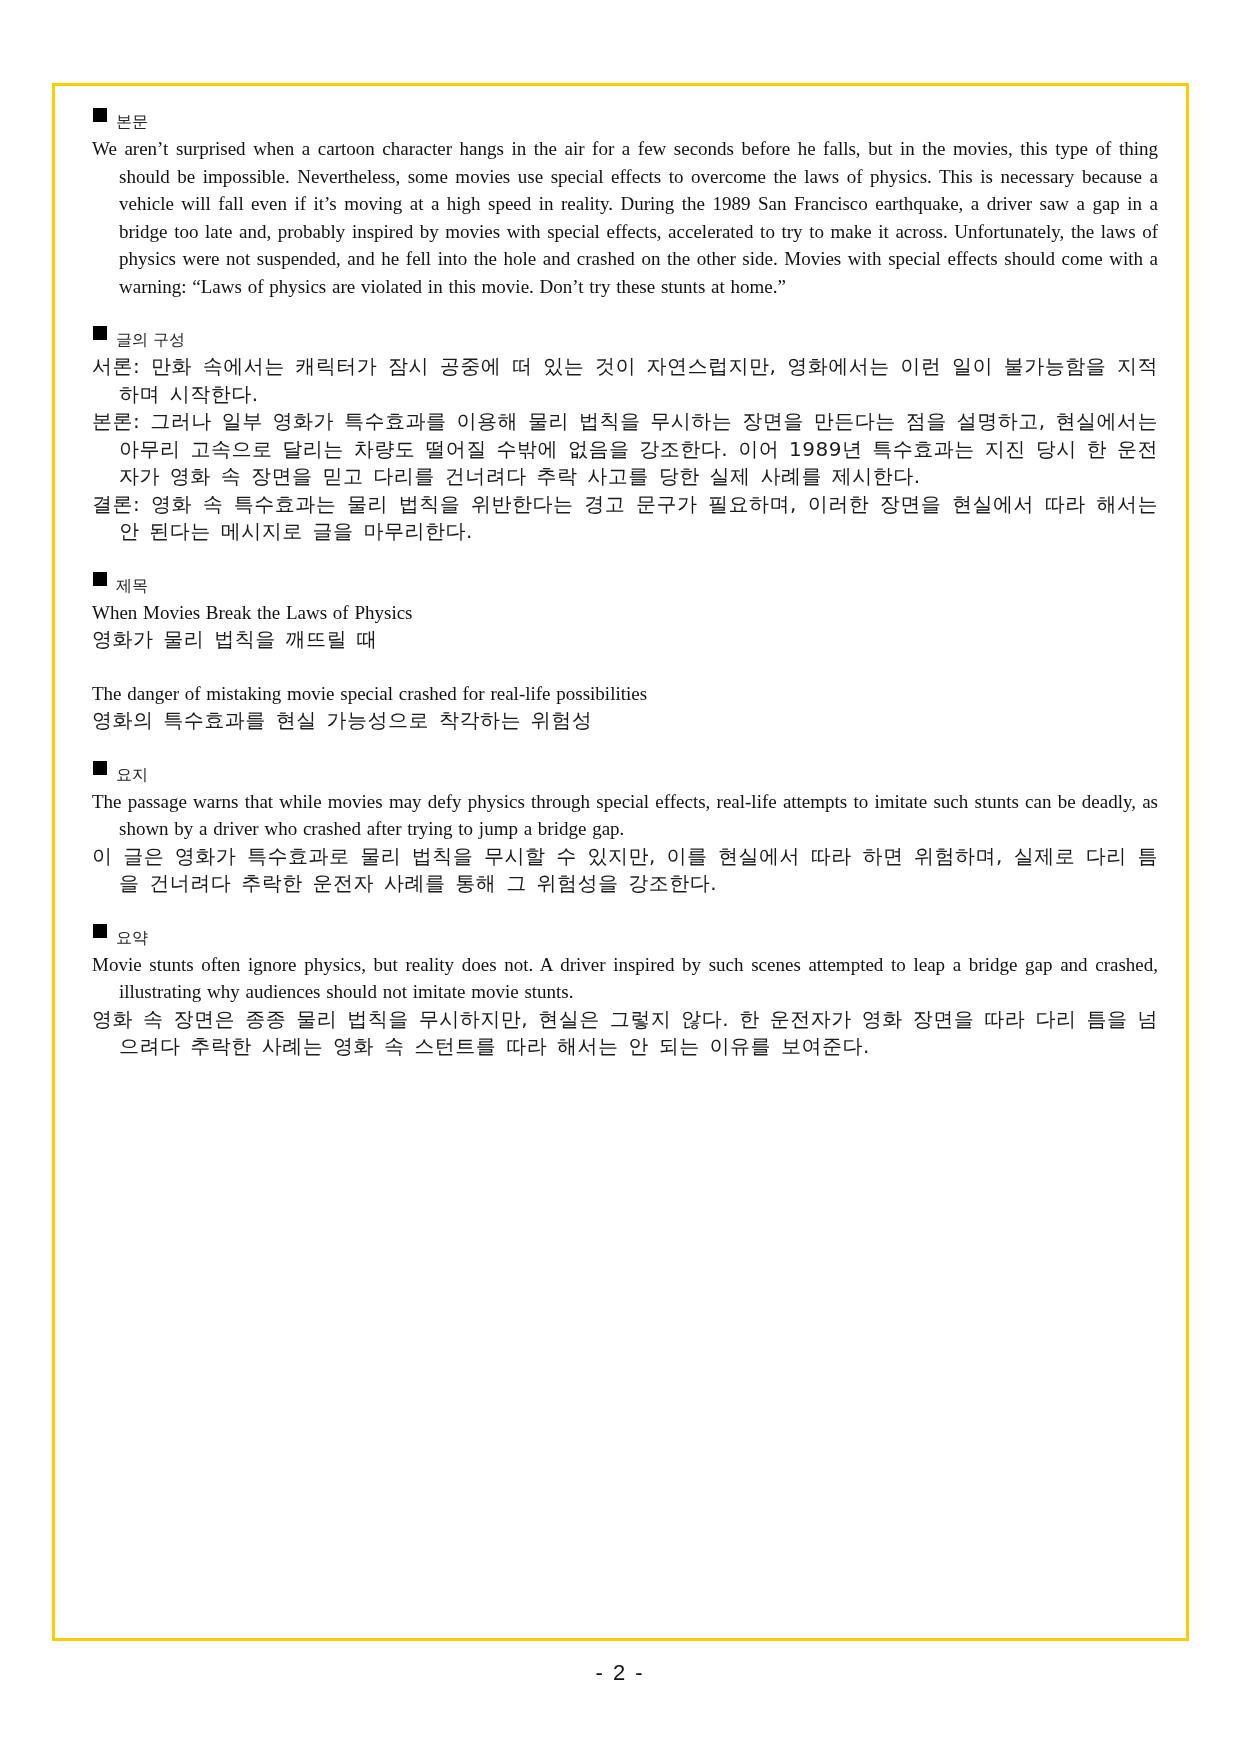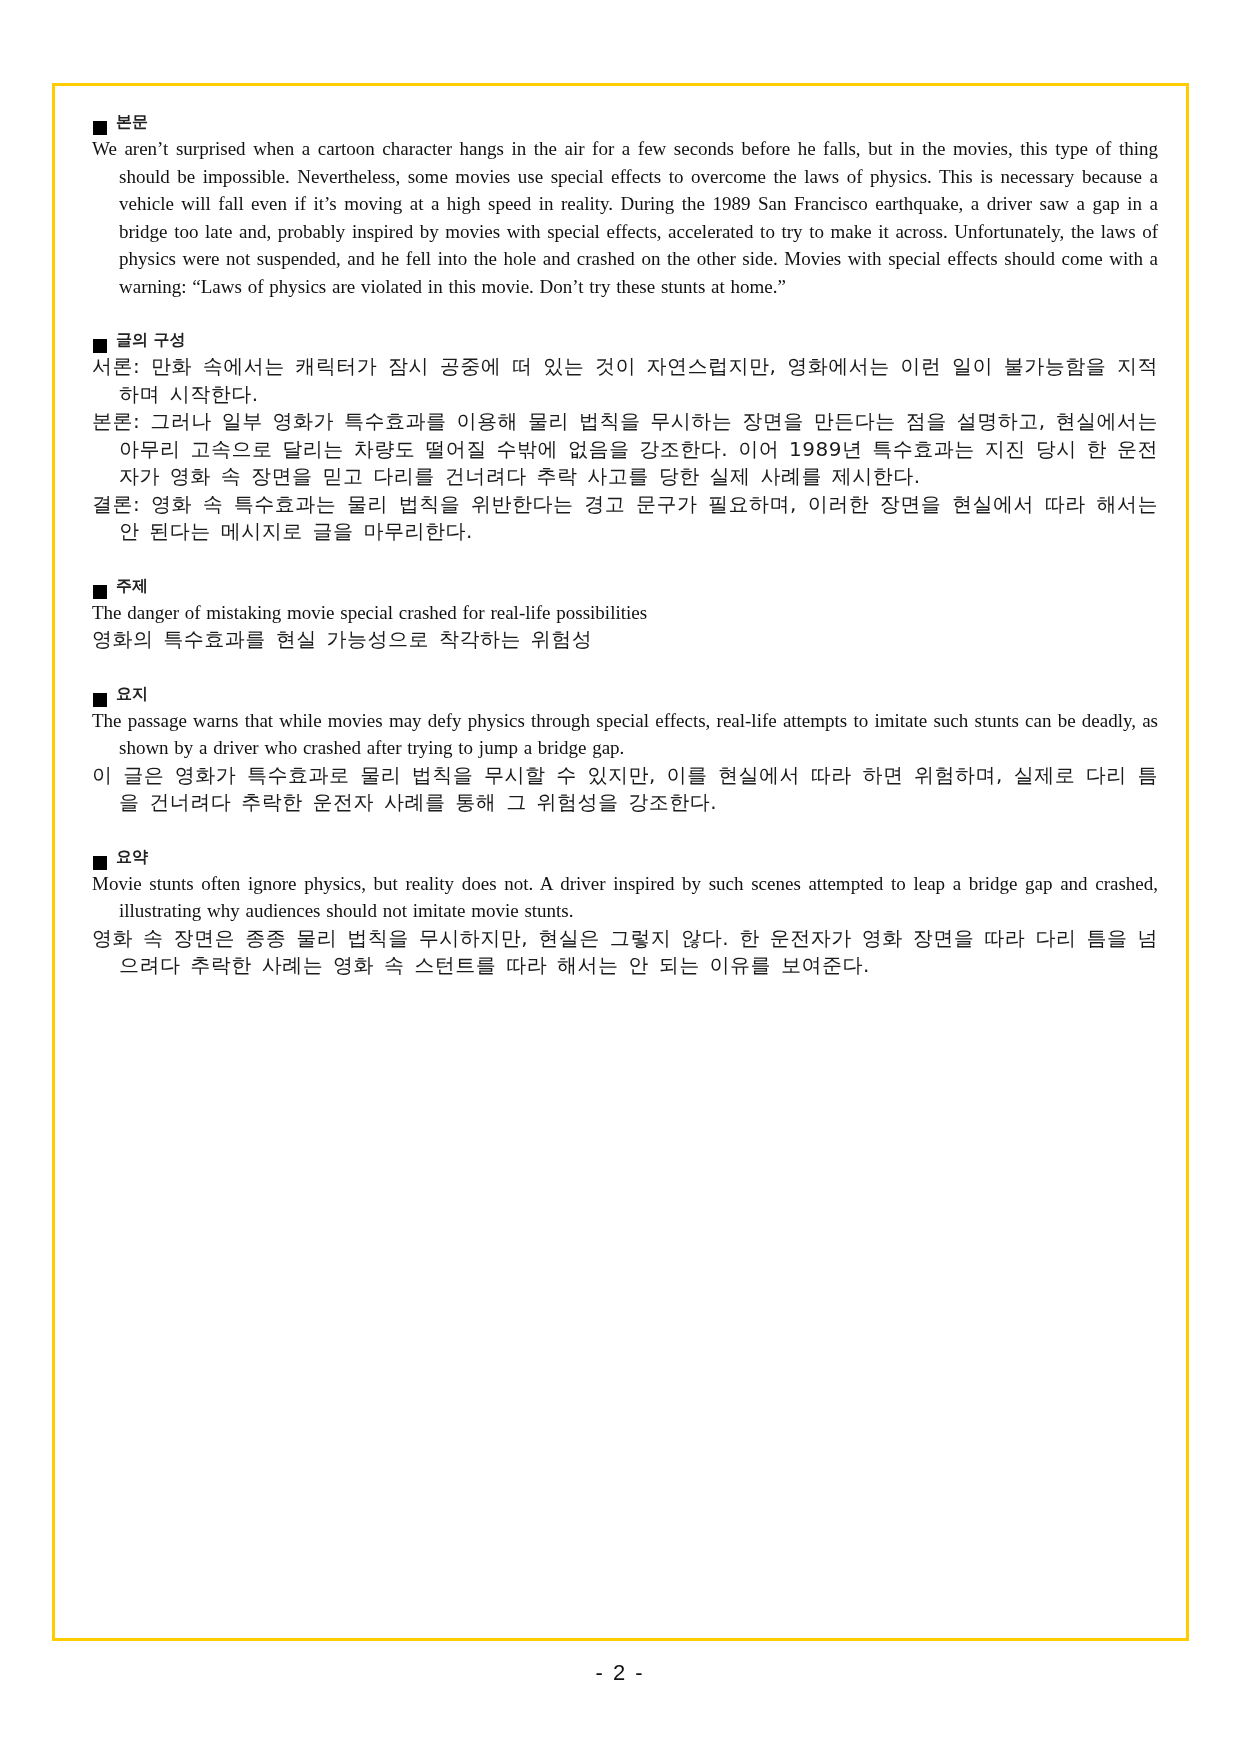--- a/index.html
+++ b/index.html
@@ -2,21 +2,21 @@
 <html><head>
 <meta charset="utf-8">
 <style>
   html, body { margin: 0; padding: 0; background: #ffffff; }
   body { width: 1240px; height: 1753px; position: relative; overflow: hidden;
          font-family: "DejaVu Sans", "Liberation Sans", sans-serif; color: #111; }
   .frame { position: absolute; left: 52px; top: 83px; width: 1131px; height: 1552px;
            border: 3px solid #ffcc00; box-sizing: content-box; }
   .content { position: absolute; left: 92px; top: 108px; width: 1066px; }
   .section { margin-bottom: 26px; }
-  .heading { font-size: 16px; line-height: 27px; height: 27px; display: flex; align-items: flex-end; font-weight: bold; }
+  .heading { font-size: 16px; line-height: 27px; height: 27px; display: flex; align-items: flex-start; }
   .sq { display: inline-block; width: 14px; height: 14px; background: #000; margin-right: 9px; margin-left: 1px; }
   .heading-label { font-size: 16px; color: #222; }
   .en { font-family: Liberation Serif, serif; font-size: 19px; line-height: 27.5px;
         text-align: justify; text-indent: -27px; padding-left: 27px; margin: 0; word-spacing: 1px; }
   .ko { font-size: 20px; line-height: 27.5px; text-align: justify; text-indent: -27px; padding-left: 27px;
         margin: 0; color: #1a1a1a; word-spacing: 3px; letter-spacing: 0.5px; }
   .single { text-indent: 0; padding-left: 0; text-align: left; }
   .page-num { position: absolute; left: 0; width: 1240px; top: 1660px; text-align: center;
               font-family: "Liberation Sans", sans-serif; font-size: 22px; letter-spacing: 2px; }
 </style>
@@ -38,26 +38,30 @@
   <div class="section">
     <div class="heading">
       <span class="sq"></span>
       <span class="heading-label">글의 구성</span>
     </div>
     <p class="ko">서론: 만화 속에서는 캐릭터가 잠시 공중에 떠 있는 것이 자연스럽지만, 영화에서는 이런 일이 불가능함을 지적하며 시작한다.</p>
     <p class="ko">본론: 그러나 일부 영화가 특수효과를 이용해 물리 법칙을 무시하는 장면을 만든다는 점을 설명하고, 현실에서는 아무리 고속으로 달리는 차량도 떨어질 수밖에 없음을 강조한다. 이어 1989년 특수효과는 지진 당시 한 운전자가 영화 속 장면을 믿고 다리를 건너려다 추락 사고를 당한 실제 사례를 제시한다.</p>
     <p class="ko">결론: 영화 속 특수효과는 물리 법칙을 위반한다는 경고 문구가 필요하며, 이러한 장면을 현실에서 따라 해서는 안 된다는 메시지로 글을 마무리한다.</p>
   </div>
 
-
   <div class="section">
     <div class="heading">
       <span class="sq"></span>
-      <span class="heading-label">주제</span>
+      <span class="heading-label">제목</span>
     </div>
+    <p class="en single">When Movies Break the Laws of Physics</p>
+    <p class="ko single">영화가 물리 법칙을 깨뜨릴 때</p>
+  </div>
+
+  <div class="section">
     <p class="en single">The danger of mistaking movie special crashed for real-life possibilities</p>
     <p class="ko single">영화의 특수효과를 현실 가능성으로 착각하는 위험성</p>
   </div>
 
   <div class="section">
     <div class="heading">
       <span class="sq"></span>
       <span class="heading-label">요지</span>
     </div>
     <p class="en">The passage warns that while movies may defy physics through special effects, real-life attempts to imitate such stunts can be deadly, as shown by a driver who crashed after trying to jump a bridge gap.</p>

